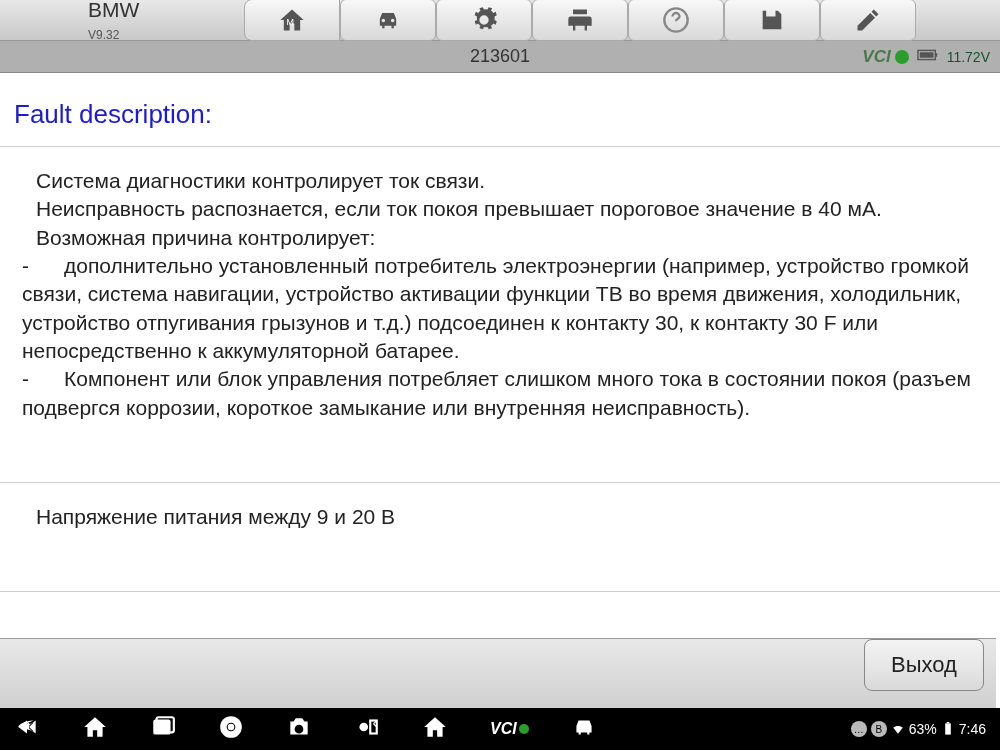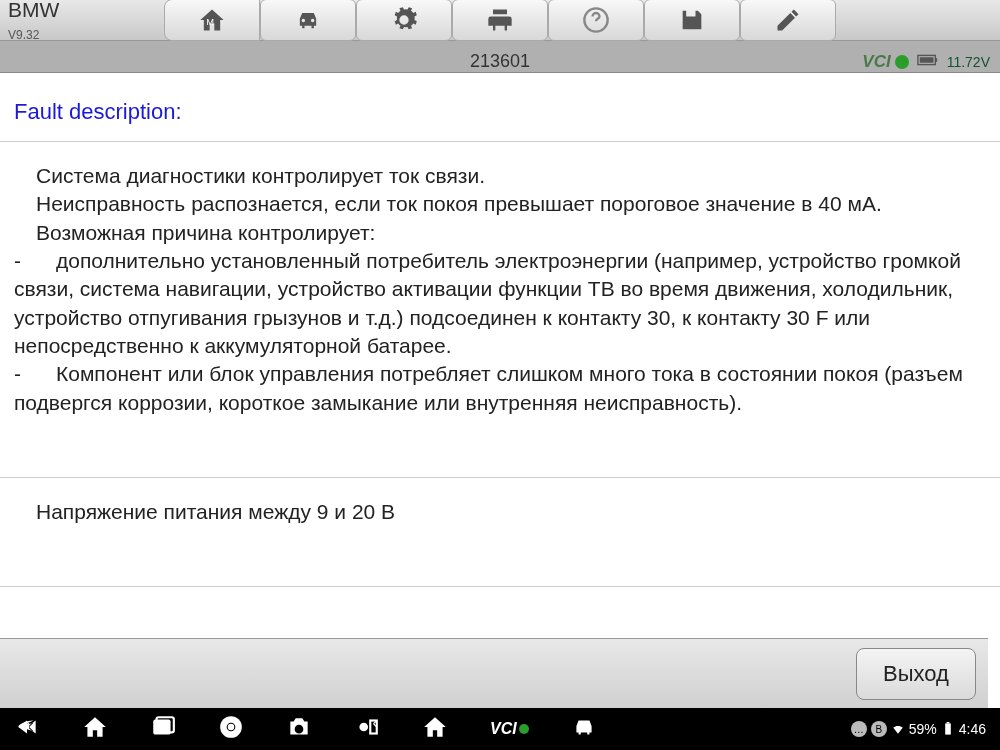--- a/index.html
+++ b/index.html
@@ -11,20 +11,21 @@
       overflow: hidden;
       position: relative;
     }
     .top-toolbar {
       height: 41px;
       background: linear-gradient(to bottom, #e8e8e8, #c8c8c8);
       border-bottom: 1px solid #999;
       display: flex;
       align-items: center;
       padding: 0 4px;
+      justify-content: center;
     }
     .app-title-block {
       padding-left: 4px;
       margin-right: 40px;
       min-width: 120px;
     }
     .app-title {
       font-size: 21px;
       color: #333;
       line-height: 1;
@@ -50,21 +51,21 @@
       margin-right: 0;
       cursor: pointer;
     }
     .tb-btn:first-child { border-radius: 8px 0 0 8px; }
     .tb-btn svg { width: 28px; height: 28px; fill: #555; }
     .status-bar {
       height: 32px;
       background: #b0b0b0;
       border-bottom: 1px solid #888;
       display: flex;
-      align-items: flex-end;
+      align-items: center;
       position: relative;
       padding-left: 35px;
     }
     .status-center {
       position: absolute;
       left: 50%;
       transform: translateX(-50%);
       font-size: 18px;
       color: #333;
     }
@@ -90,44 +91,44 @@
     }
     .voltage { font-size: 14px; color: #14532d; }
     .battery-icon svg { width: 22px; height: 14px; }
     .content {
       height: calc(750px - 52px - 32px - 70px - 42px);
       overflow-y: auto;
       background: #fff;
     }
     .section-header {
       color: #1a1ad8;
-      font-size: 22px;
+      font-size: 26px;
       padding: 26px 14px 16px;
       border-bottom: 1px solid #ccc;
     }
     .section-body {
       font-size: 21px;
       color: #222;
       padding: 20px 14px 60px;
       border-bottom: 1px solid #ccc;
       line-height: 1.35;
     }
     .indent { text-indent: 22px; }
-    .para { white-space: pre-wrap; }
+    .para { white-space: pre-wrap; margin-left: 8px; }
     .footer {
       position: absolute;
       bottom: 42px;
       left: 0;
-      right: 12px;
+      right: 4px;
       height: 70px;
       background: linear-gradient(to bottom, #e8e8e8, #d0d0d0);
       border-top: 1px solid #999;
       display: flex;
       justify-content: flex-end;
-      align-items: center;
+      align-items: flex-start;
       padding-right: 12px;
     }
     .exit-btn {
       width: 120px;
       height: 52px;
       background: linear-gradient(to bottom, #f4f4f4, #dadada);
       border: 1px solid #888;
       border-radius: 8px;
       font-size: 22px;
       color: #222;
@@ -273,20 +274,20 @@
   <span><svg viewBox="0 0 24 24">
         <path d="M5 11l2-5h10l2 5v6h-2v2h-2v-2H9v2H7v-2H5z"></path>
       </svg></span>
   <div class="nav-spacer"></div>
   <div class="nav-status">
     <span class="dot-icon">…</span>
     <span class="dot-icon">B</span>
     <svg viewBox="0 0 24 24">
         <path d="M12 20l8-10c-4-4-12-4-16 0z" fill="#fff"></path>
       </svg>
-    <span>59%</span>
+    <span>63%</span>
     <svg viewBox="0 0 12 20">
         <rect x="2" y="2" width="8" height="16" fill="#fff"></rect>
         <rect x="4" y="0" width="4" height="2" fill="#fff"></rect>
       </svg>
-    <span>4:46</span>
+    <span>7:46</span>
   </div>
 </div>
 
 </body></html>

